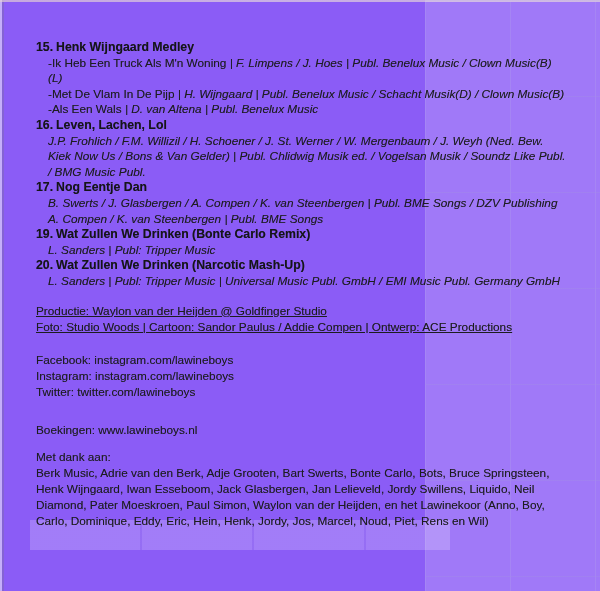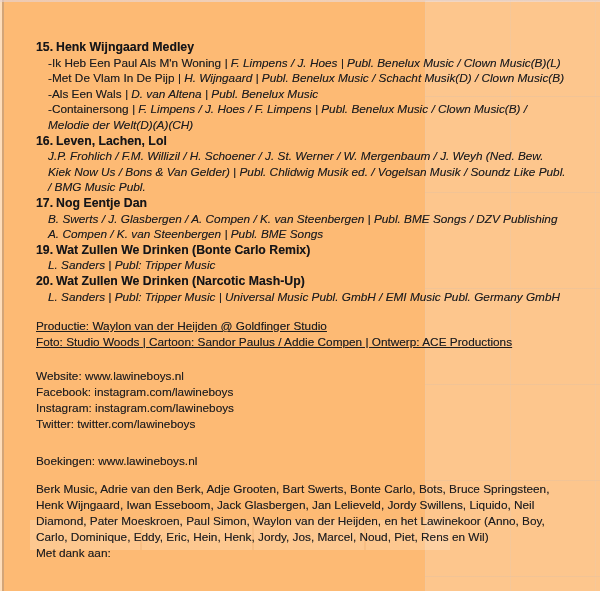--- a/index.html
+++ b/index.html
@@ -1,20 +1,20 @@
 <!DOCTYPE html>
 <html><head>
 <meta charset="utf-8">
 <style>
   html, body { margin: 0; padding: 0; }
   .page {
     position: relative;
     width: 600px;
     height: 591px;
-    background: #fdba74;
+    background: #8b5cf6;
     overflow: hidden;
     font-family: "Liberation Sans", sans-serif;
     color: #1d1d1f;
   }
   
   .edge-top {
     position: absolute; top: 0; left: 0; right: 0; height: 2px;
     background: linear-gradient(90deg, #e6d2d2, #eadcdc 45%, #e6d4d4);
     opacity: .65;
   }
@@ -75,24 +75,23 @@
   <div class="ghost-grid-bottom"></div>
 
   <div class="content">
 
     <section class="tracklist">
 
       <div class="track">
         <div class="track-heading">
           <span class="num">15.</span><span>Henk Wijngaard Medley</span>
         </div>
-        <div class="sub"><span>-Ik Heb Een Paul Als M'n Woning </span><span class="cr">| F. Limpens / J. Hoes | Publ. Benelux Music / Clown Music(B)(L)</span></div>
+        <div class="sub"><span>-Ik Heb Een Truck Als M'n Woning </span><span class="cr">| F. Limpens / J. Hoes | Publ. Benelux Music / Clown Music(B)(L)</span></div>
         <div class="sub"><span>-Met De Vlam In De Pijp </span><span class="cr">| H. Wijngaard | Publ. Benelux Music / Schacht Musik(D) / Clown Music(B)</span></div>
         <div class="sub"><span>-Als Een Wals </span><span class="cr">| D. van Altena | Publ. Benelux Music</span></div>
-        <div class="sub"><span>-Containersong </span><span class="cr">| F. Limpens / J. Hoes / F. Limpens | Publ. Benelux Music / Clown Music(B) / Melodie der Welt(D)(A)(CH)</span></div>
       </div>
 
       <div class="track">
         <div class="track-heading">
           <span class="num">16.</span><span>Leven, Lachen, Lol</span>
         </div>
         <div class="sub cr">J.P. Frohlich / F.M. Willizil / H. Schoener / J. St. Werner / W. Mergenbaum / J. Weyh (Ned. Bew. Kiek Now Us / Bons &amp; Van Gelder) | Publ. Chlidwig Musik ed. / Vogelsan Musik / Soundz Like Publ. / BMG Music Publ.</div>
       </div>
 
       <div class="track">
@@ -121,27 +120,26 @@
       </div>
 
     </section>
 
     <section class="production">
       <div>Productie: Waylon van der Heijden @ Goldfinger Studio</div>
       <div>Foto: Studio Woods | Cartoon: Sandor Paulus / Addie Compen | Ontwerp: ACE Productions</div>
     </section>
 
     <section class="links">
-      <div>Website: www.lawineboys.nl</div>
       <div>Facebook: instagram.com/lawineboys</div>
       <div>Instagram: instagram.com/lawineboys</div>
       <div>Twitter: twitter.com/lawineboys</div>
     </section>
 
     <div class="booking">Boekingen: www.lawineboys.nl</div>
 
     <section class="thanks">
+      <div>Met dank aan:</div>
       <div>Berk Music, Adrie van den Berk, Adje Grooten, Bart Swerts, Bonte Carlo, Bots, Bruce Springsteen, Henk Wijngaard, Iwan Esseboom, Jack Glasbergen, Jan Lelieveld, Jordy Swillens, Liquido, Neil Diamond, Pater Moeskroen, Paul Simon, Waylon van der Heijden, en het Lawinekoor (Anno, Boy, Carlo, Dominique, Eddy, Eric, Hein, Henk, Jordy, Jos, Marcel, Noud, Piet, Rens en Wil)</div>
-      <div>Met dank aan:</div>
     </section>
 
   </div>
 </div>
 
 </body></html>

